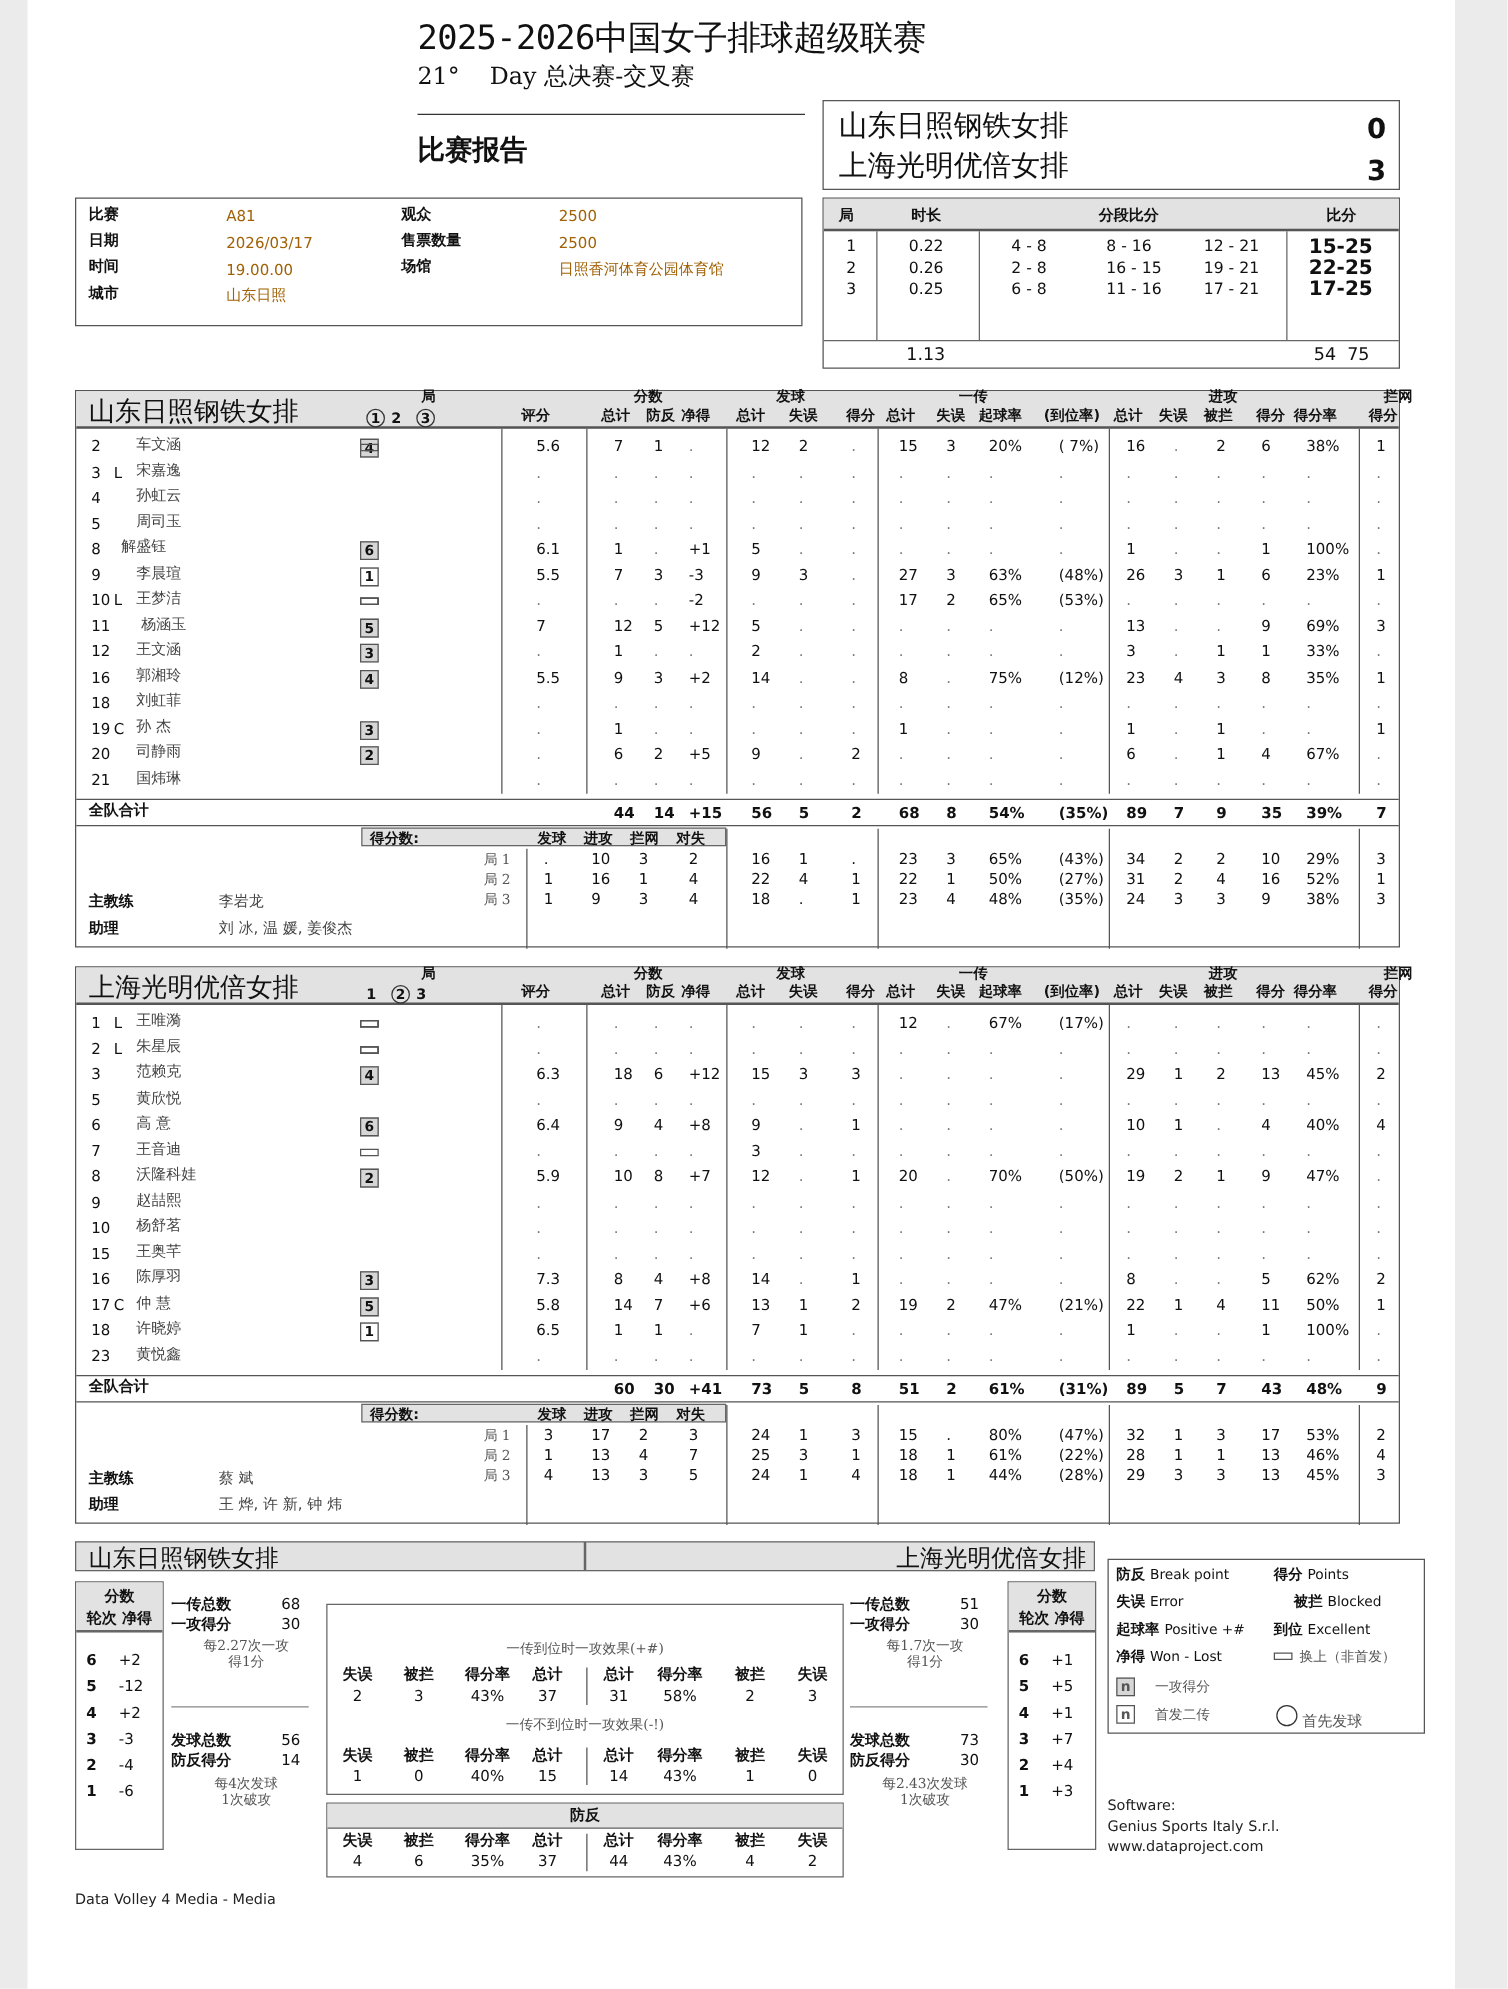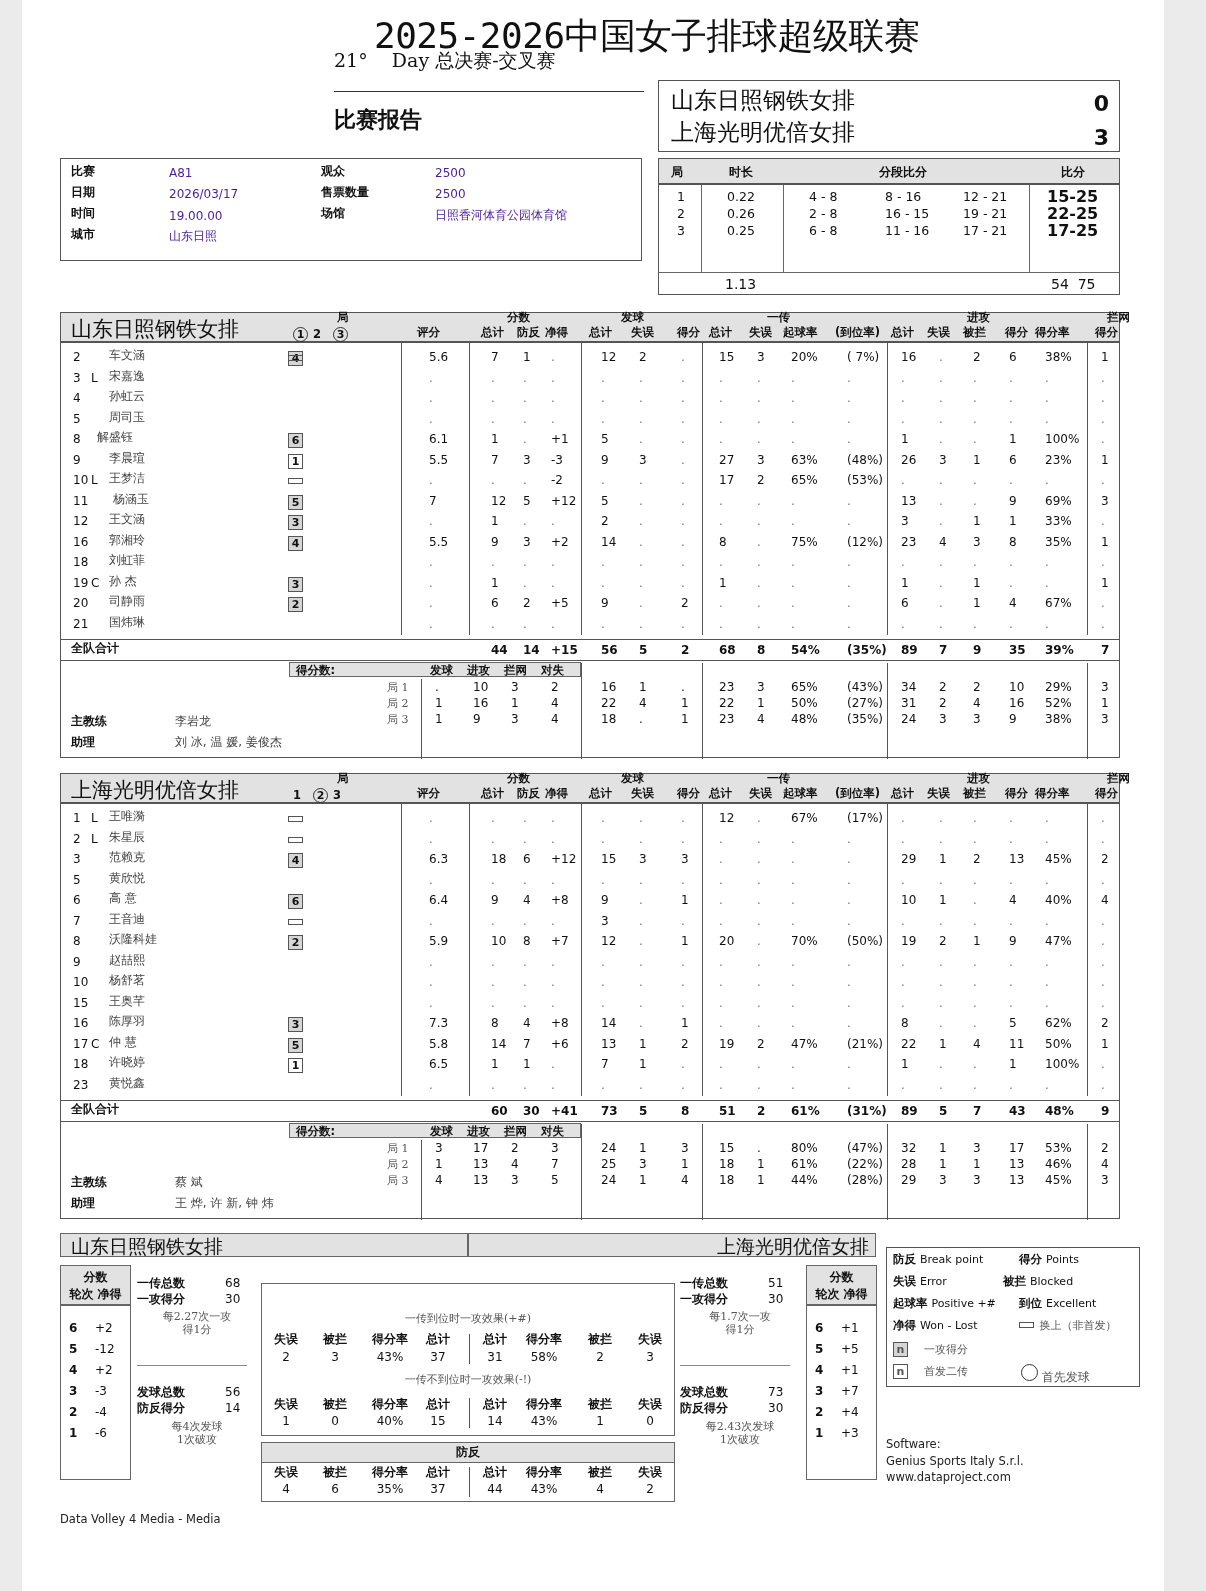--- a/index.html
+++ b/index.html
@@ -1,29 +1,29 @@
 <!DOCTYPE html>
 <html><head>
 <meta charset="utf-8">
 <style>
   * { box-sizing: border-box; margin: 0; padding: 0; }
   body { width: 1206px; height: 1591px; background: #ebebeb; font-family: "DejaVu Sans", sans-serif; color: #111; overflow: hidden; }
   .page { position: absolute; left: 22px; top: 0; width: 1142px; height: 1591px; background: #fff; }
   .abs { position: absolute; }
-  .title { left: 312px; top: 12px; font-family: "DejaVu Sans Mono", monospace; font-size: 36px; letter-spacing: -0.5px; white-space: nowrap; margin-left: 40px; }
+  .title { left: 312px; top: 12px; font-family: "DejaVu Sans Mono", monospace; font-size: 27px; letter-spacing: -0.5px; white-space: nowrap; }
   .subtitle { left: 312px; top: 48px; font-family: "DejaVu Serif", serif; font-size: 19px; white-space: pre; }
   .hr1 { left: 312px; top: 91px; width: 310px; border-top: 1px solid #333; }
   .report { left: 312px; top: 105px; font-size: 22px; font-weight: bold; }
   .box { position: absolute; border: 1.5px solid #555; }
   .scorebox { left: 636px; top: 80px; width: 462px; height: 72px; }
   .scorebox .tn { position: absolute; left: 12px; font-size: 23px; }
   .scorebox .sc { position: absolute; right: 10px; font-size: 22px; font-weight: bold; }
   .info { left: 38px; top: 158px; width: 582px; height: 103px; }
   .info .lbl { position: absolute; font-size: 12px; font-weight: bold; }
-  .info .val { position: absolute; font-size: 12px; color: #4c1d95; }
+  .info .val { position: absolute; font-size: 12px; color: #a16207; margin-left: 12px; }
   .ref { left: 38px; top: 268px; width: 582px; height: 32px; }
   .setbox { left: 636px; top: 158px; width: 462px; height: 137px; }
   .sethead { position: absolute; left: 0; top: 0; width: 100%; height: 26px; background: #e2e2e2; border-bottom: 2px solid #555; font-size: 12px; font-weight: bold; }
   .sethead span, .setbox .c { position: absolute; }
   .setbox .c { font-size: 12.5px; }
   .setbox .big { font-size: 16px; font-weight: bold; }
   .vline { position: absolute; border-left: 1px solid #666; }
   .hline { position: absolute; border-top: 1px solid #666; }
   .teamtbl { position: absolute; left: 38px; width: 1060px; border: 1.5px solid #555; }
   .thead { position: absolute; left: 0; top: 0; width: 100%; height: 30px; background: #e2e2e2; border-bottom: 2px solid #555; }
@@ -1236,21 +1236,21 @@
     <div class="vline" style="left:207px;top:24px;height:30px;border-color:#555"></div>
   </div>
 
   <div class="box legend">
     <div id="legend-items">
         <span class="li" style="left:6px;top:4px"><b>防反</b><span>Break point</span></span>
         <span class="li" style="left:6px;top:26px"><b>失误</b><span>Error</span></span>
         <span class="li" style="left:6px;top:48px"><b>起球率</b><span>Positive +#</span></span>
         <span class="li" style="left:6px;top:70px"><b>净得</b><span>Won - Lost</span></span>
         <span class="li" style="left:132px;top:4px"><b>得分</b><span>Points</span></span>
-        <span class="li" style="left:116px;top:26px"><b>被拦</b><span>Blocked</span></span>
+        <span class="li" style="left:148px;top:26px"><b>被拦</b><span>Blocked</span></span>
         <span class="li" style="left:132px;top:48px"><b>到位</b><span>Excellent</span></span>
       </div>
     <span class="li" style="left:132px;top:70px;color:#555"><span class="sub"></span> <span>换上（非首发）</span></span>
     <span class="li" style="left:6px;top:94px;color:#555"><span class="pos g">n</span>&nbsp;&nbsp;&nbsp;&nbsp;<span>一攻得分</span></span>
     <span class="li" style="left:6px;top:116px;color:#555"><span class="pos w">n</span>&nbsp;&nbsp;&nbsp;&nbsp;<span>首发二传</span></span>
     <span class="li" style="left:134px;top:116px;color:#555;font-size:12px"><span class="circ" style="width:17px;height:17px"></span> <span>首先发球</span></span>
   </div>
 
   <div class="footer" style="left:864px;top:1437px">Software:</div>
   <div class="footer" style="left:864px;top:1454px">Genius Sports Italy S.r.l.</div>

